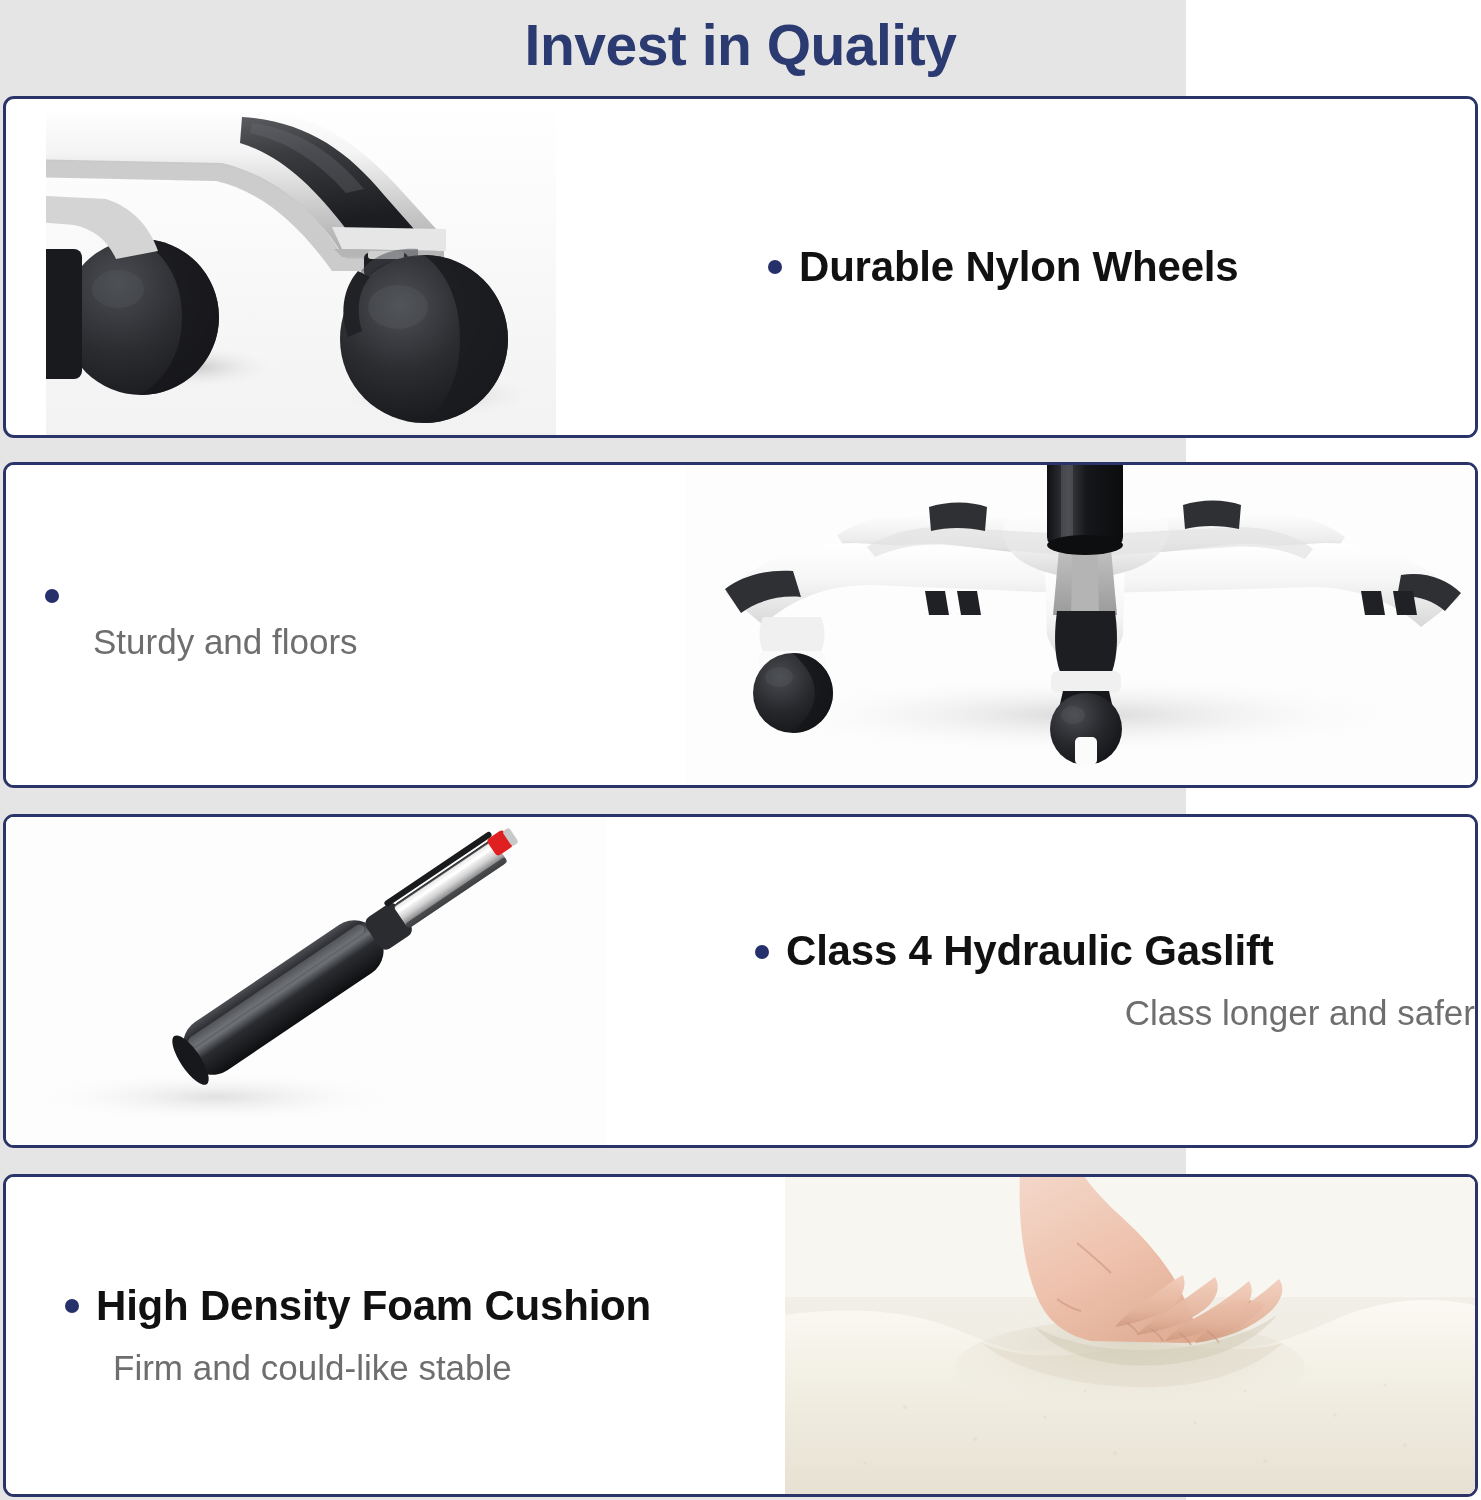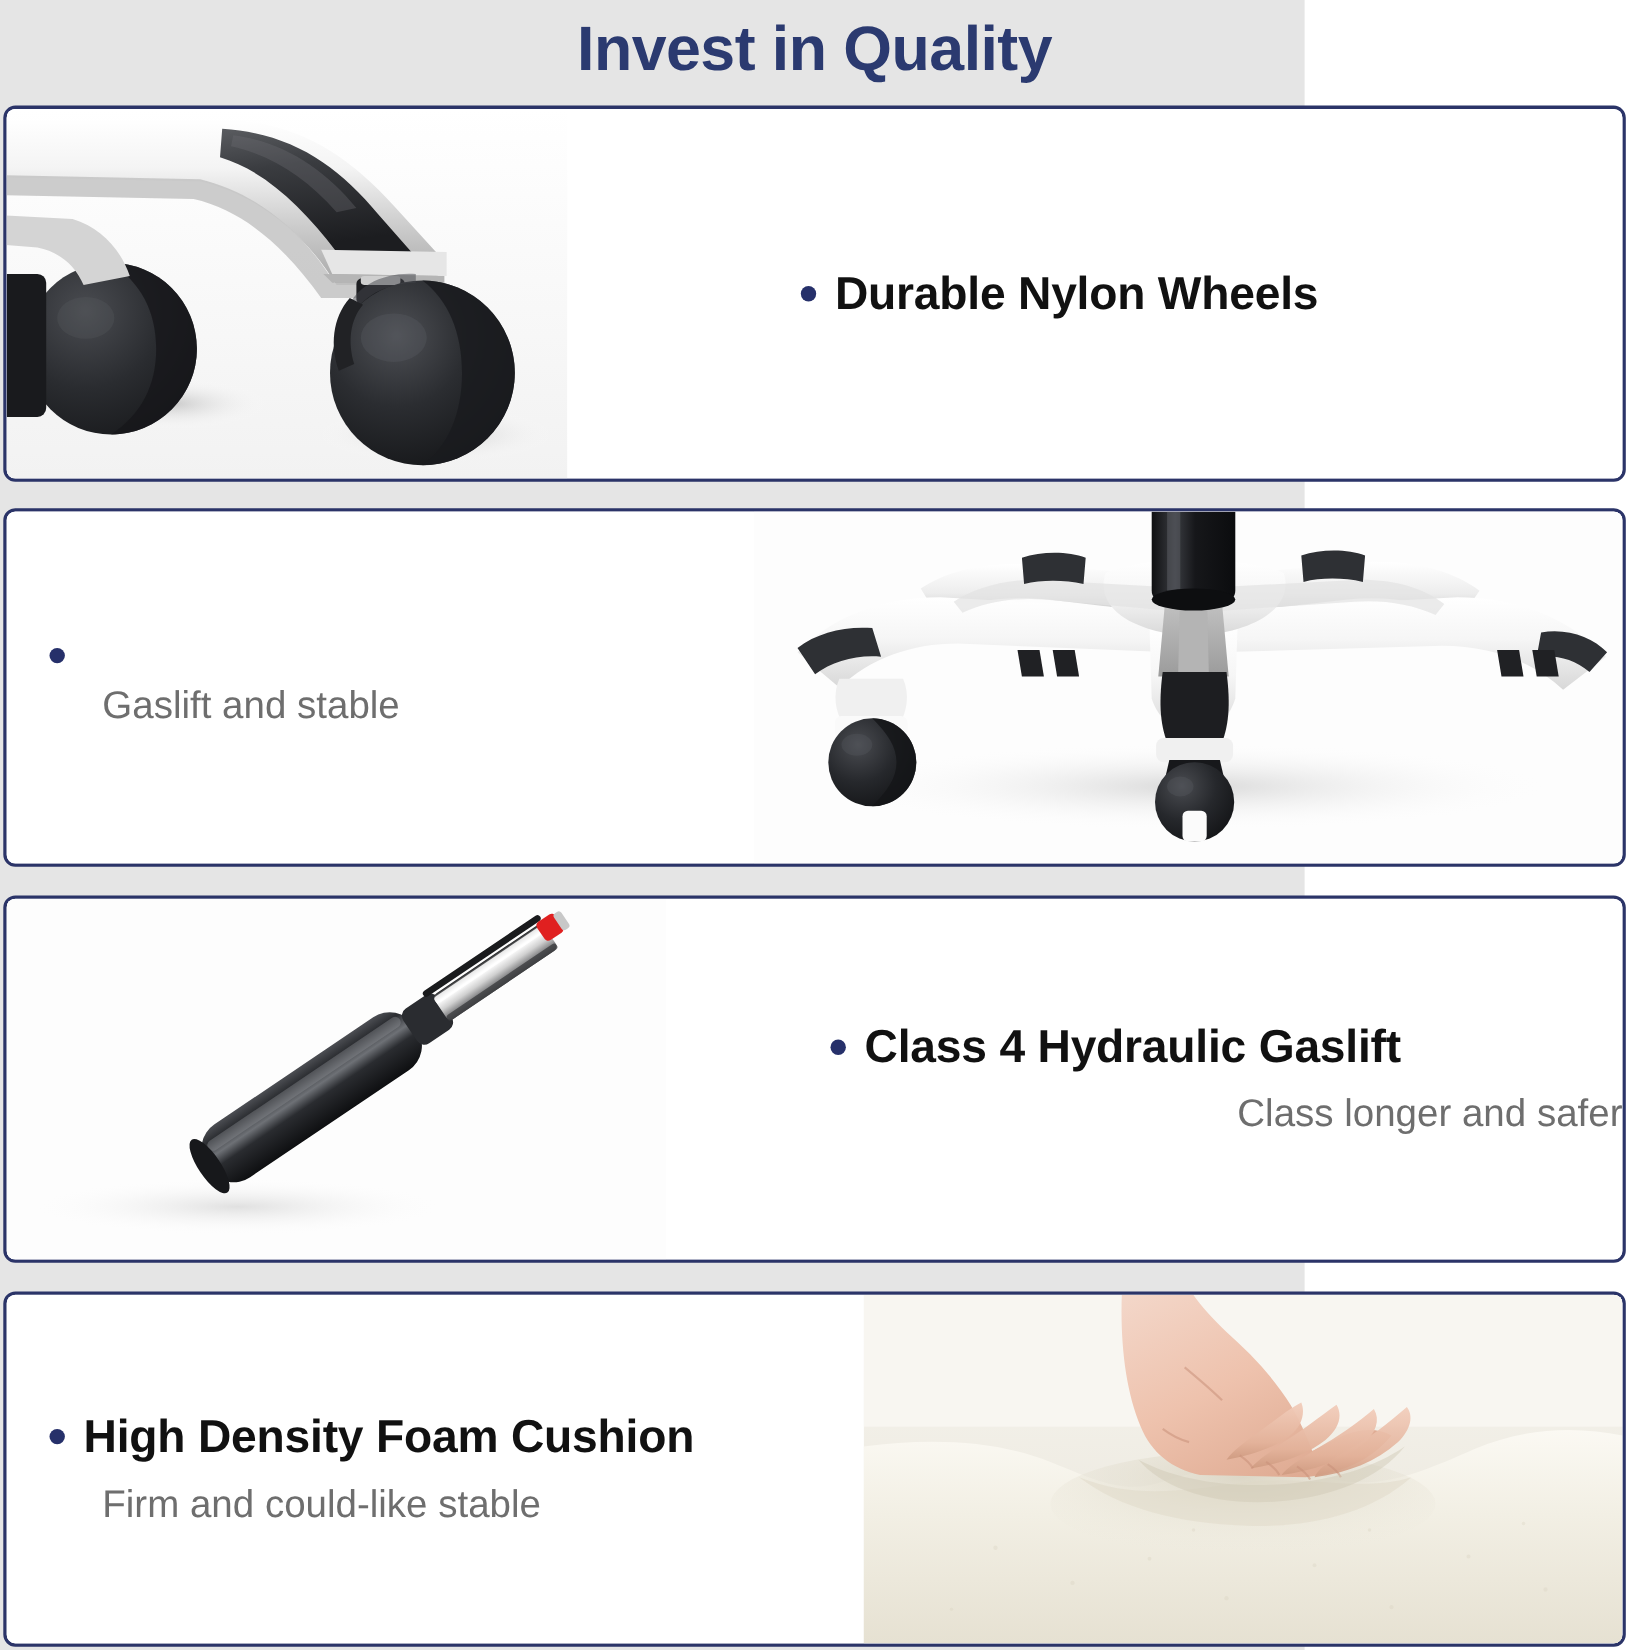--- a/index.html
+++ b/index.html
@@ -40,21 +40,21 @@
   
   .card {
     position: absolute;
     left: 3px;
     width: 1475px;
     border: 3px solid #2B3468;
     border-radius: 11px;
     background: #ffffff;
     overflow: hidden;
   }
-  .card-1 { top: 96px;   height: 342px; }
+  .card-1 { top: 96px;   height: 342px; padding-left: 40px; }
   .card-2 { top: 462px;  height: 326px; }
   .card-3 { top: 814px;  height: 334px; text-align: right; }
   .card-4 { top: 1174px; height: 323px; }
 
   .card-inner {
     position: relative;
     width: 100%;
     height: 100%;
     display: flex;
   }
@@ -114,21 +114,21 @@
   .card-2 .text-pane  { order: 1; padding-left: 39px; }
   .card-2 .feature-sub { margin-left: 48px; }
 
   
   .card-3 .media-pane { width: 600px; }
   .card-3 .text-pane  { padding-left: 149px; }
   .card-3 .feature-sub { margin-left: 73px; }
 
   
   .card-4 .media-pane { width: 690px; order: 2; }
-  .card-4 .text-pane  { order: 1; padding-left: 39px; }
+  .card-4 .text-pane  { order: 1; padding-left: 59px; }
   .card-4 .feature-sub { margin-left: 48px; }
 
   .media-svg { display: block; width: 100%; height: 100%; }
 </style>
 </head>
 <body>
 
 <div class="page">
 
   <div class="header">
@@ -222,21 +222,21 @@
     </div>
   </div>
 
   <div class="card card-2">
     <div class="card-inner">
 
       <div class="text-pane">
         <div class="feature-heading-row">
           <span class="bullet-dot"></span>
         </div>
-        <div class="feature-sub">Gaslift and stable</div>
+        <div class="feature-sub">Sturdy and floors</div>
       </div>
 
       <div class="media-pane">
         <svg class="media-svg" viewBox="0 0 790 320" preserveAspectRatio="xMidYMid slice">
           <defs>
             <linearGradient id="baseTop" x1="0" y1="0" x2="0" y2="1">
               <stop offset="0%" stop-color="#ffffff"></stop>
               <stop offset="45%" stop-color="#f6f6f6"></stop>
               <stop offset="100%" stop-color="#d8d8d8"></stop>
             </linearGradient>

